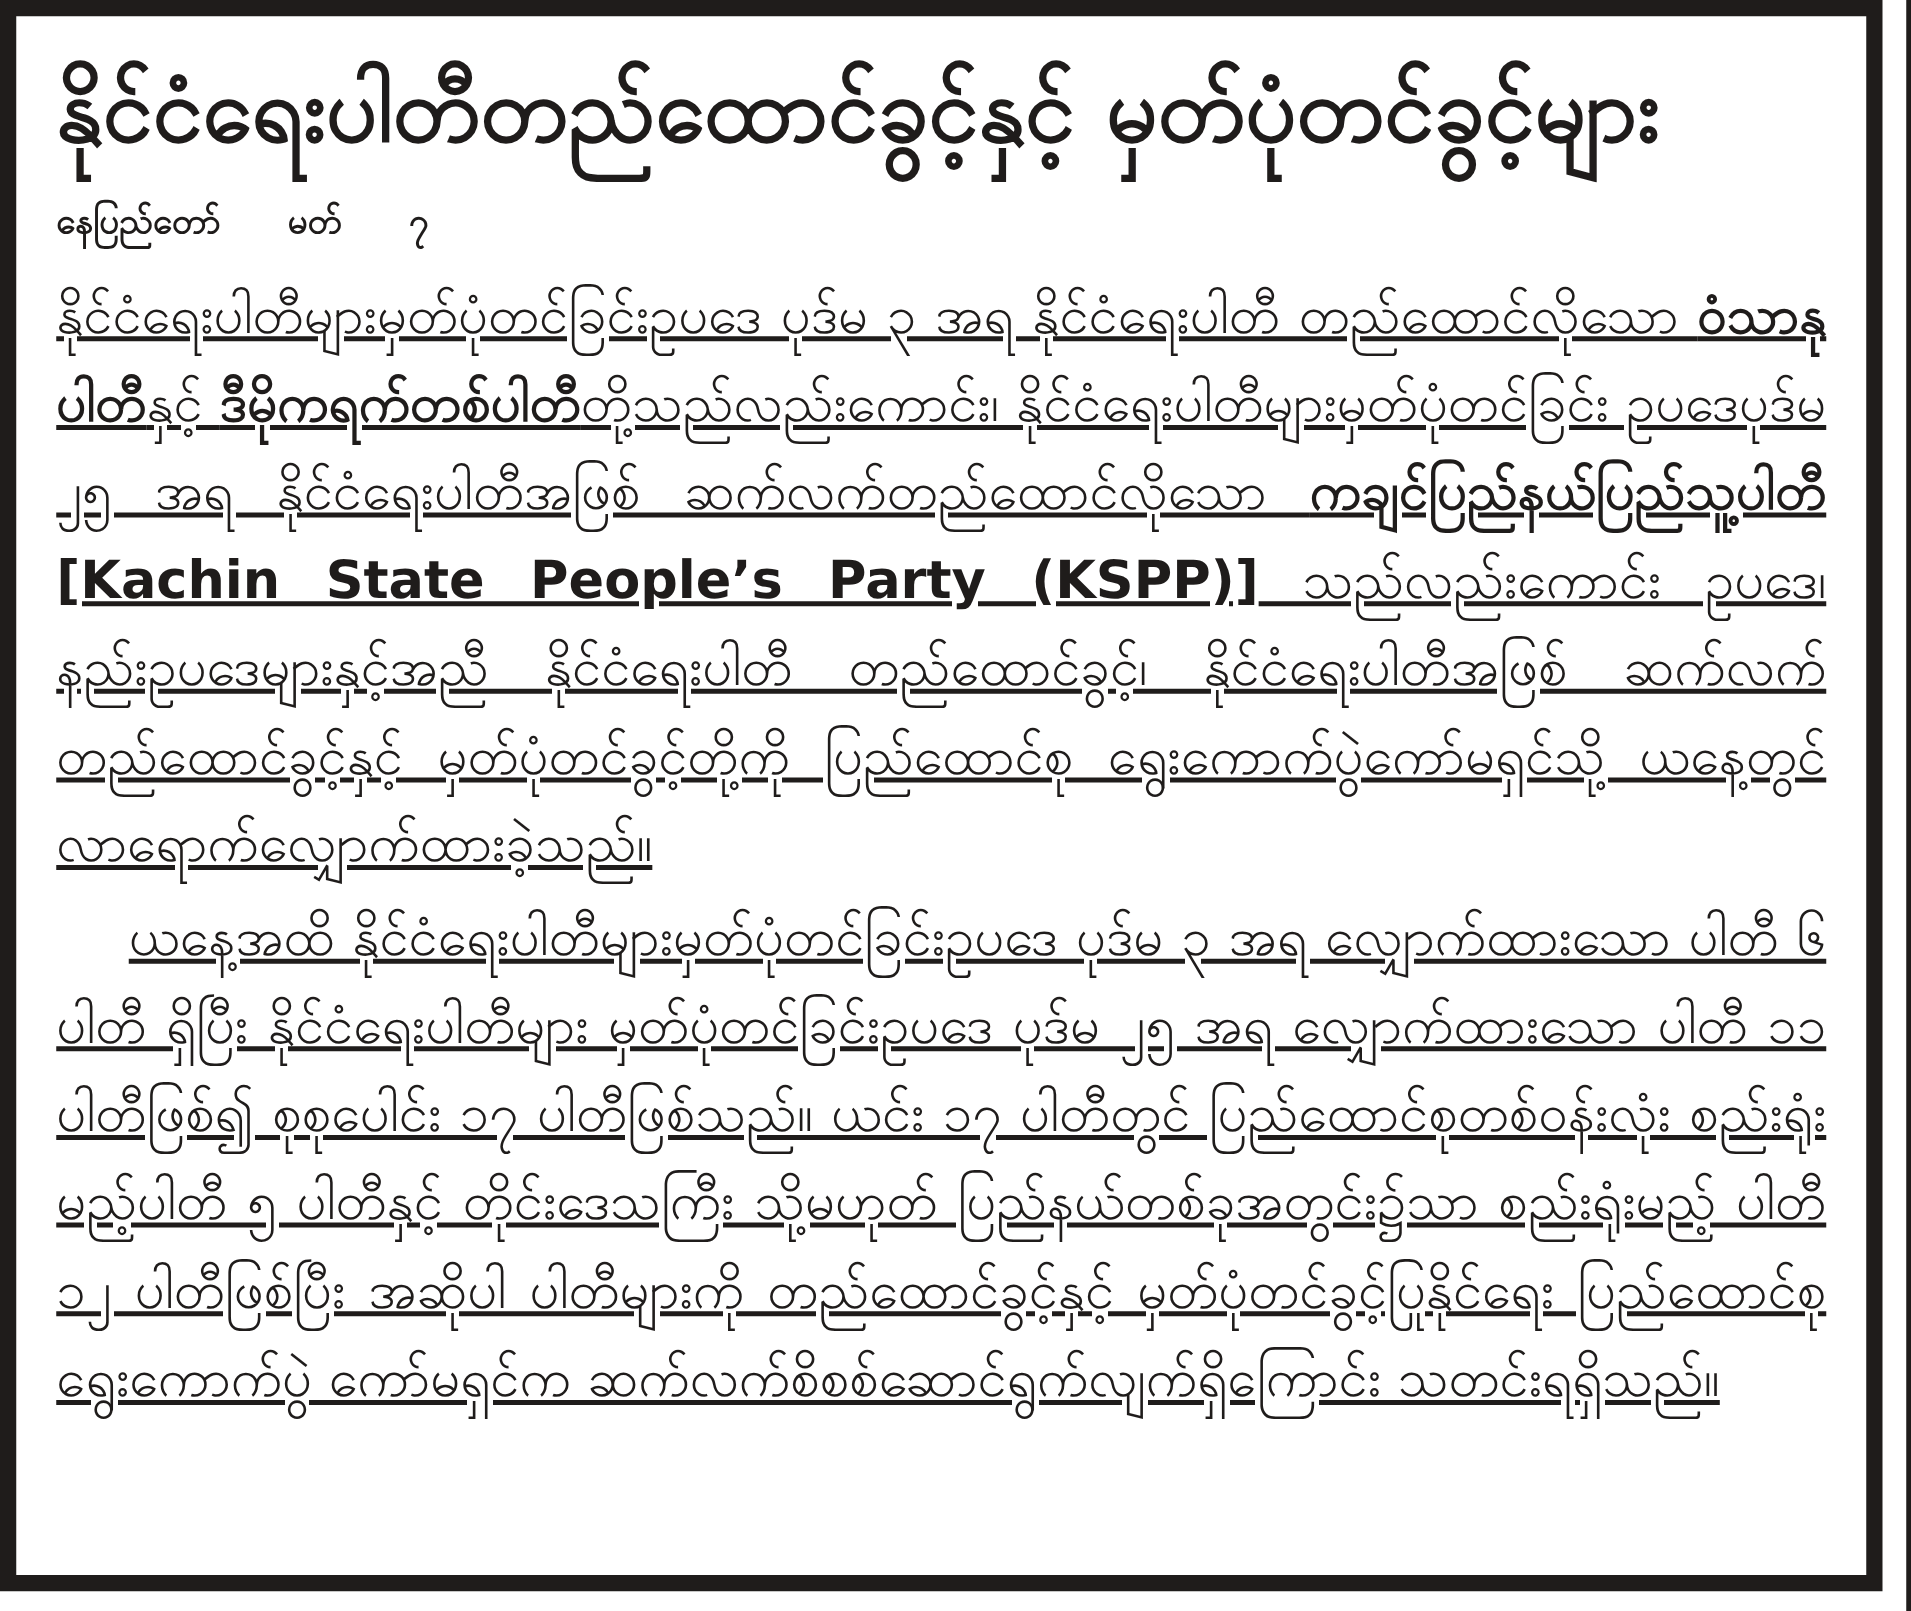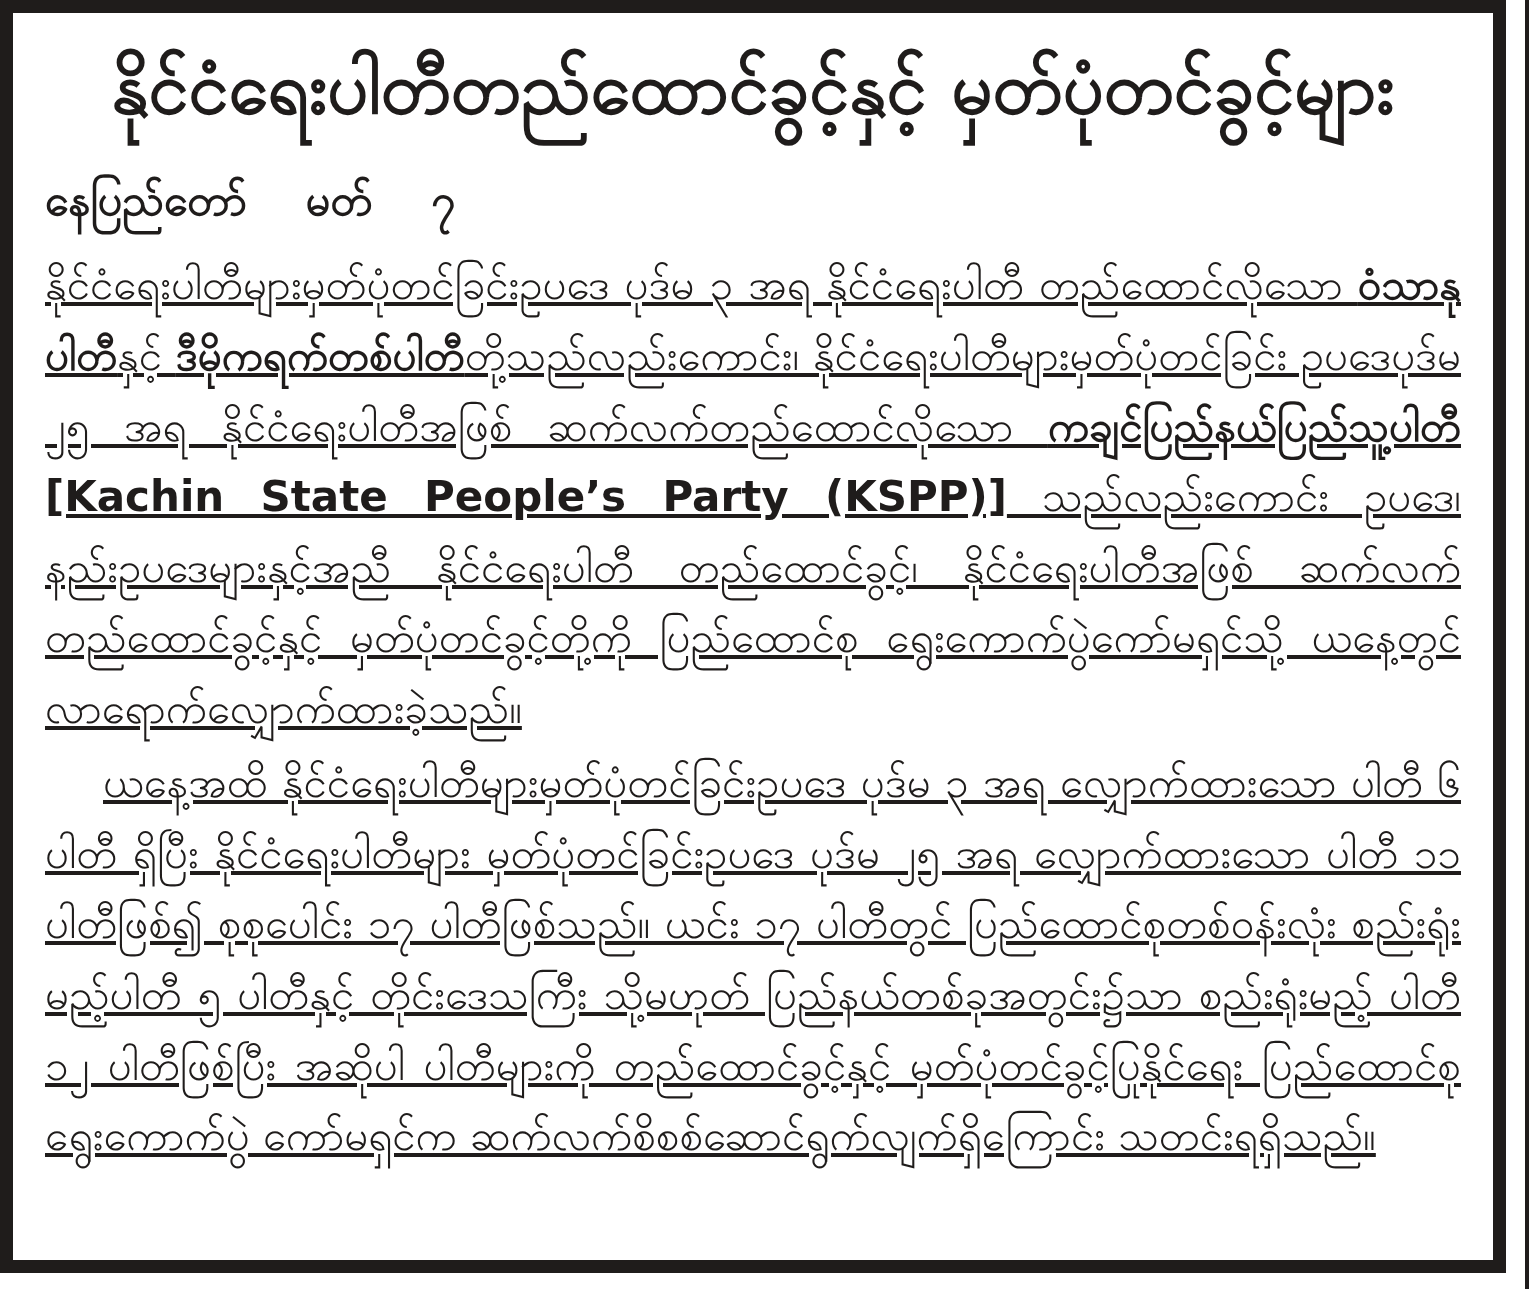--- a/index.html
+++ b/index.html
@@ -35,33 +35,32 @@
     top: 0;
     width: 1506px;
     height: 1273px;
     box-sizing: border-box;
     border: 13px solid #1f1c1b;
     background: #ffffff;
     padding: 14px 32px 0 32px;
     overflow: hidden;
   }
   .title {
-    text-align: center;
     font-weight: 700;
     font-size: 72px;
     line-height: 1.55;
     color: #1f1c1b;
     margin: 6px 0 0 0;
   }
   .title .title-line {
     display: block;
   }
   .dateline {
-    margin-top: 28px;
-    font-size: 43px;
+    margin-top: 14px;
+    font-size: 28px;
     font-weight: 700;
     line-height: 1.3;
     white-space: nowrap;
   }
   .dateline .dl-part + .dl-part {
     margin-left: 44px;
   }
   .body-text {
     font-size: 42px;
     line-height: 1.68;

